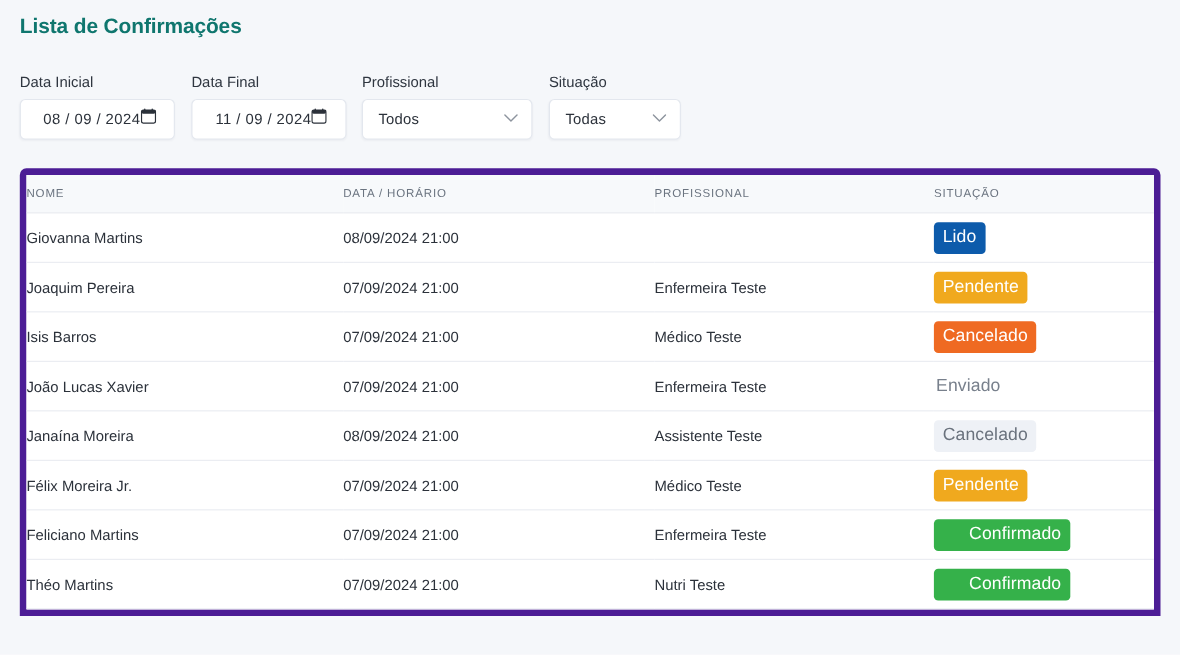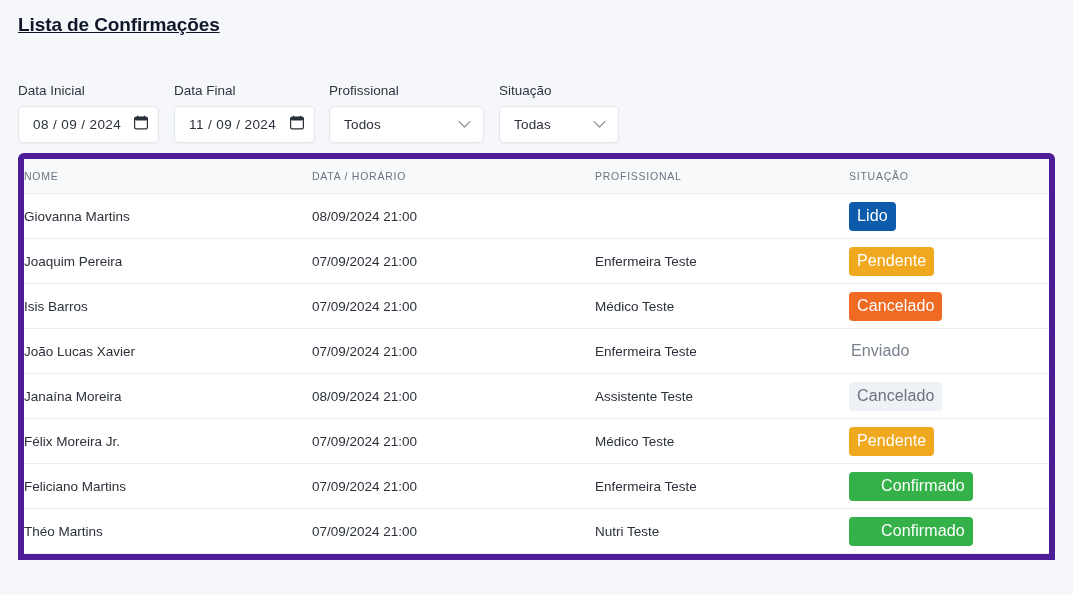--- a/index.html
+++ b/index.html
@@ -22,24 +22,23 @@
     padding: 0;
   }
 
   
   .page-title {
     position: absolute;
     left: 18px;
     top: 14px;
     font-size: 19px;
     font-weight: 700;
-    color: #0f172a;
+    color: #0f766e;
     letter-spacing: -0.1px;
     white-space: nowrap;
-    text-decoration: underline;
   }
 
   
   .filters {
     position: absolute;
     left: 18px;
     top: 68px;
     display: flex;
     align-items: flex-start;
     gap: 0;
@@ -52,33 +51,32 @@
   .filter-group.g2 { width: 155px; }
   .filter-group.g3 { width: 170px; }
   .filter-group.g4 { width: 160px; }
 
   .filter-label {
     font-size: 13.5px;
     color: #2f3640;
     margin-bottom: 8px;
     line-height: 1;
     white-space: nowrap;
-    margin-top: 16px;
   }
 
   .field {
     background: #ffffff;
     border: 1px solid #e3e7ee;
     border-radius: 5px;
     height: 37px;
     display: flex;
     align-items: center;
     box-shadow: 0 1px 2px rgba(16,24,40,0.04);
   }
-  .field.date { width: 141px; padding: 0 10px 0 14px; justify-content: space-between; }
+  .field.date { width: 141px; padding: 0 10px 0 14px; justify-content: center; }
   .field.select { padding: 0 12px 0 14px; justify-content: space-between; }
   .field.select.prof { width: 155px; }
   .field.select.sit  { width: 120px; }
 
   .field-text {
     font-size: 13.5px;
     color: #2b313a;
     letter-spacing: 0.2px;
     white-space: nowrap;
   }

